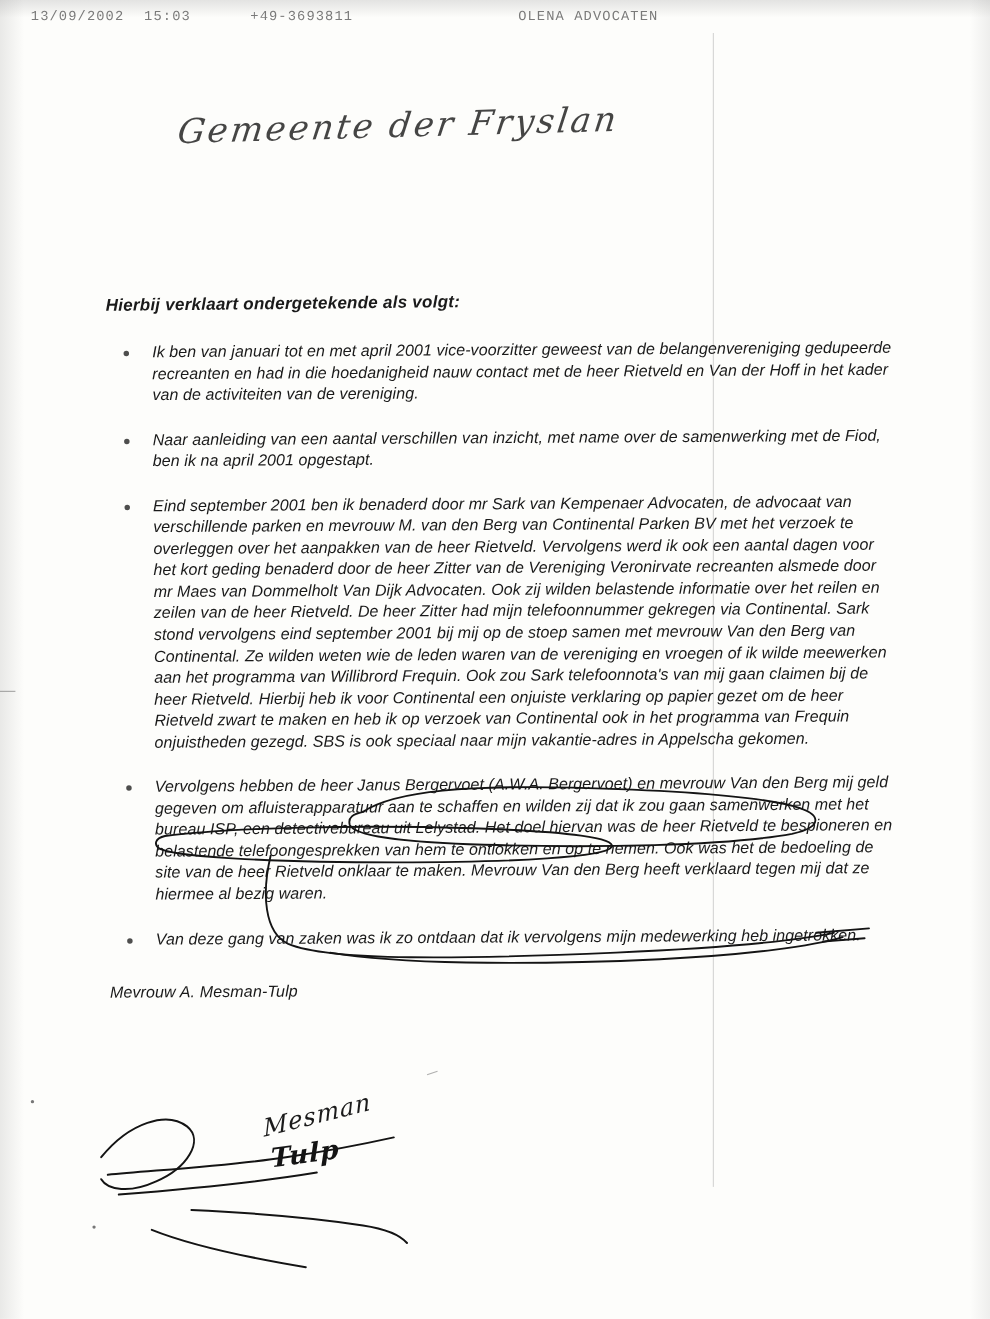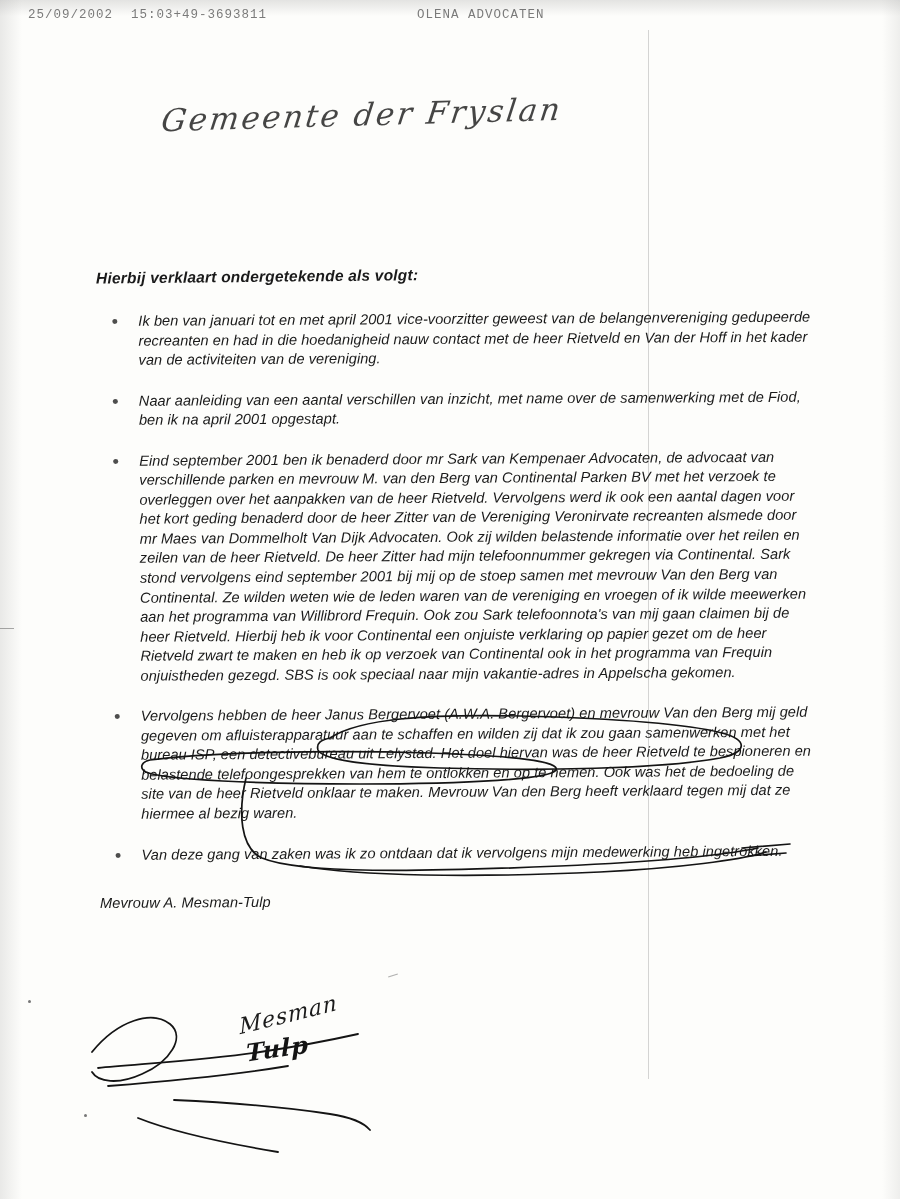--- a/index.html
+++ b/index.html
@@ -46,21 +46,21 @@
     height: 16px;
     font-family: "Liberation Mono", monospace;
     font-size: 12.5px;
     letter-spacing: 1px;
     color: #4a4a4a;
     opacity: 0.72;
     white-space: nowrap;
   }
   .fax-header span { display: inline-block; }
   .fh-date { margin-right: 18px; }
-  .fh-time { }
+  .fh-time { margin-right: 54px; }
   .fh-number { margin-right: 150px; }
   .fh-sender { }
 
   
   .letterhead {
     position: absolute;
     top: 96px;
     left: 160px;
     width: 440px;
     height: 60px;
@@ -200,21 +200,21 @@
 </head>
 <body>
 
 <div class="page">
 
   <div class="scan-edge-top"></div>
   <div class="scan-edge-left"></div>
   <div class="scan-edge-right"></div>
 
   <div class="fax-header">
-    <span class="fh-date">25/09/2002</span><span class="fh-time">15:03</span><span class="fh-number">+49-3693811</span><span class="fh-sender">OLENA ADVOCATEN</span>
+    <span class="fh-date">13/09/2002</span><span class="fh-time">15:03</span><span class="fh-number">+49-3693811</span><span class="fh-sender">OLENA ADVOCATEN</span>
   </div>
 
   <div class="letterhead">Gemeente der Fryslan</div>
 
   <div class="fold-line"></div>
   <div class="tick-left"></div>
   <div class="tick-mid"></div>
   <div class="dot-a"></div>
   <div class="dot-b"></div>
 

